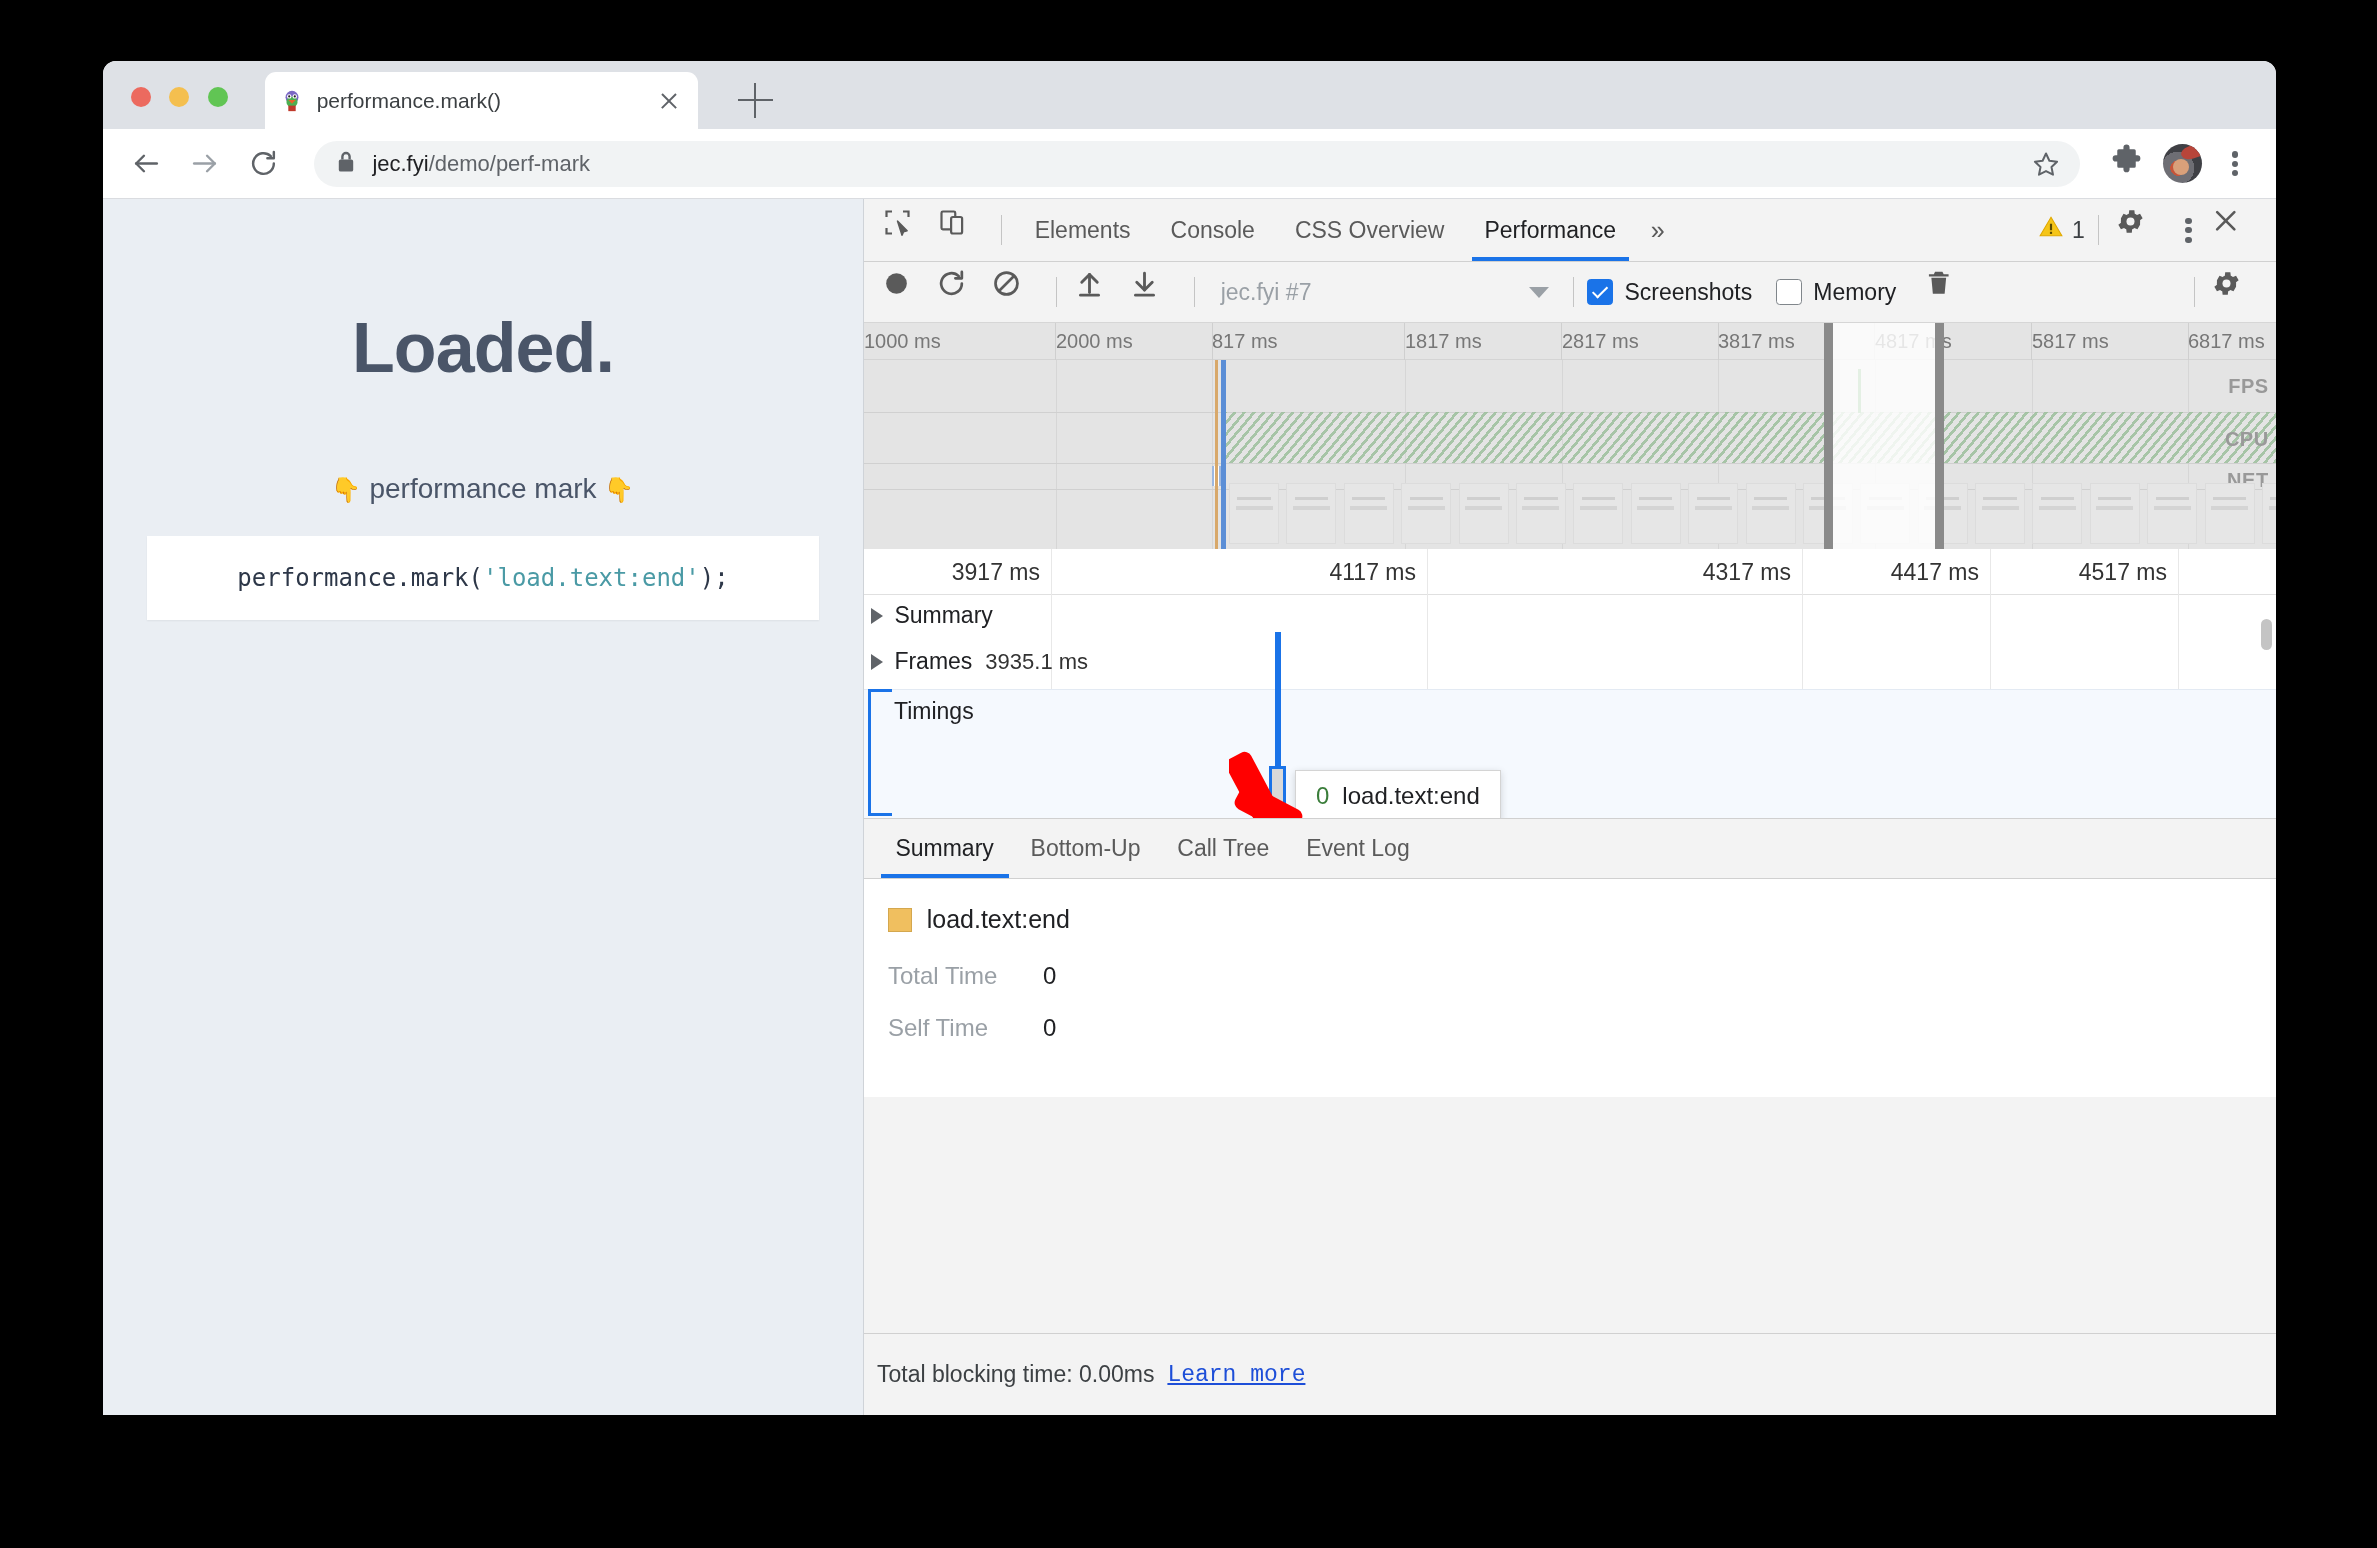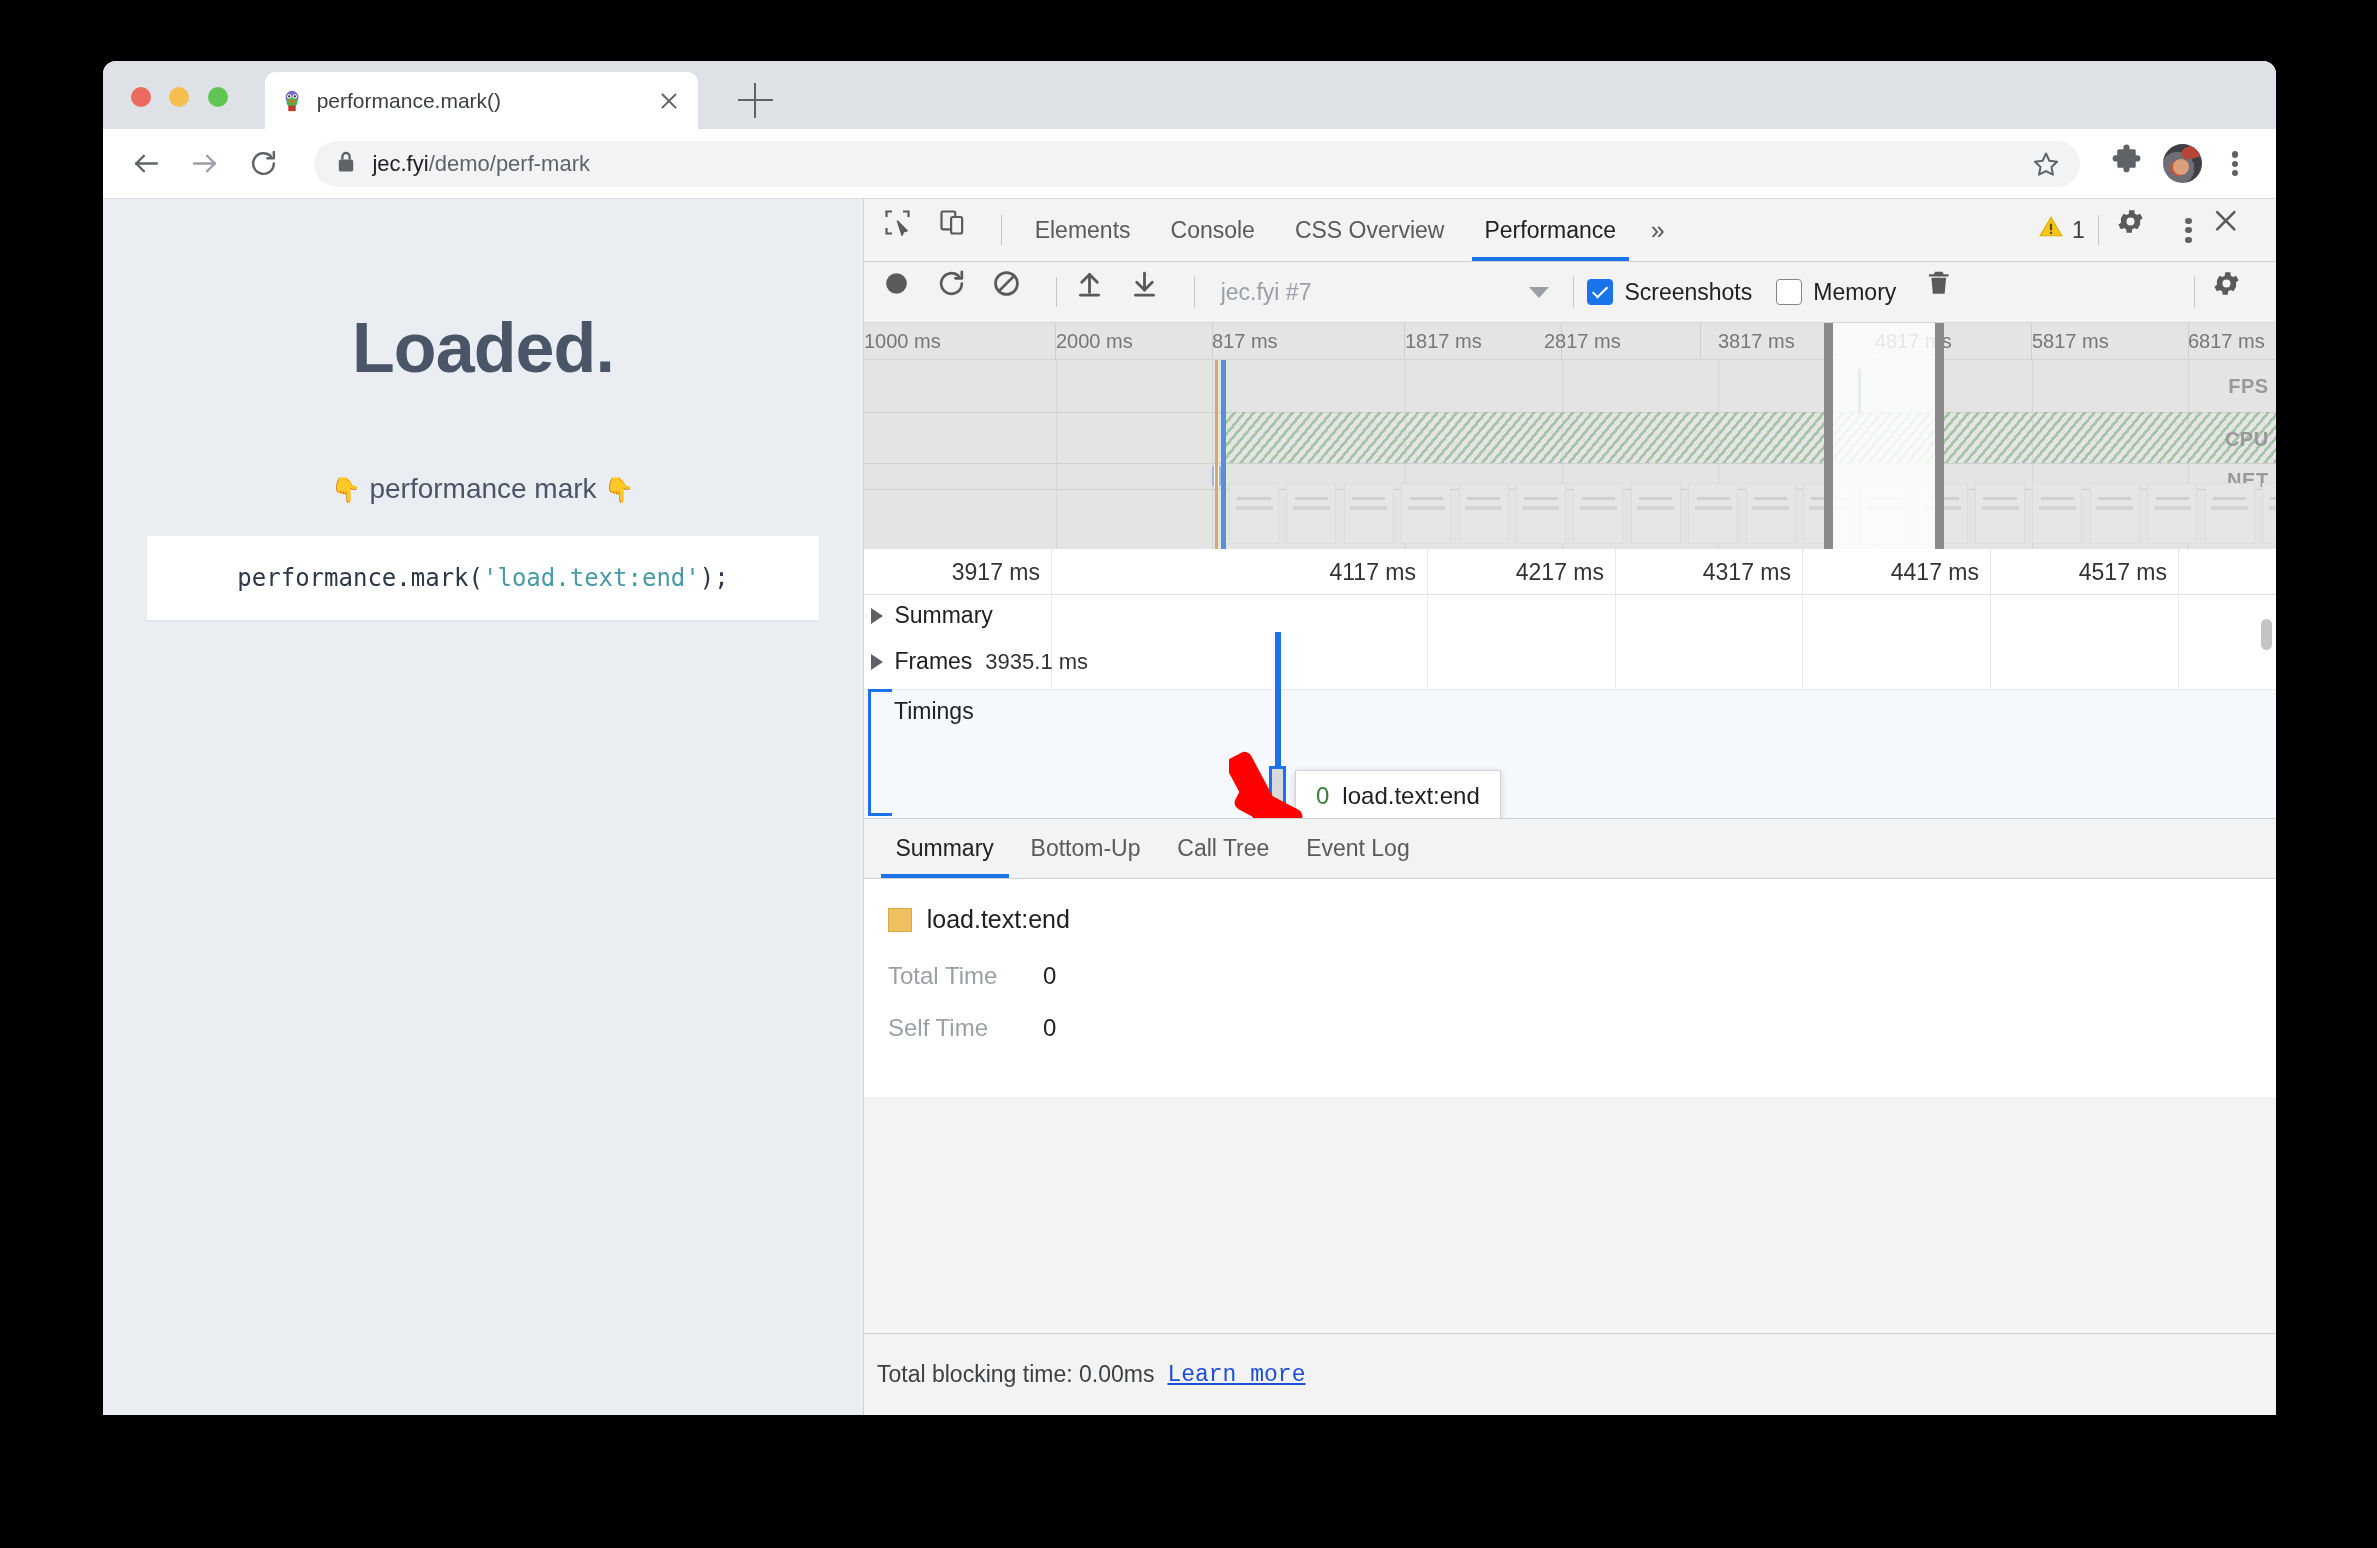--- a/index.html
+++ b/index.html
@@ -630,21 +630,21 @@
           </svg>
         </div>
       </div>
 
       <div class="overview">
         <div class="ov-ruler">
           <div class="ov-tick" style="left:0px;width:192px">1000 ms</div>
           <div class="ov-tick" style="left:192px;width:157px">2000 ms</div>
           <div class="ov-tick" style="left:348px;width:193px">817 ms</div>
           <div class="ov-tick" style="left:541px;width:157px">1817 ms</div>
-          <div class="ov-tick" style="left:680px;width:157px">2817 ms</div>
+          <div class="ov-tick" style="left:698px;width:157px">2817 ms</div>
           <div class="ov-tick" style="left:854px;width:157px">3817 ms</div>
           <div class="ov-tick" style="left:1011px;width:157px">4817 ms</div>
           <div class="ov-tick" style="left:1168px;width:157px">5817 ms</div>
           <div class="ov-tick" style="left:1324px;width:157px">6817 ms</div>
         </div>
         <div class="ov-body">
 
           <div class="ov-grid" style="left:192px"></div>
           <div class="ov-grid" style="left:348px"></div>
           <div class="ov-grid" style="left:541px"></div>
@@ -696,21 +696,20 @@
           </div>
         </div>
 
         <div class="ov-window" style="left:960px;width:120px;top:0;bottom:0"></div>
       </div>
 
       <div class="flame">
         <div class="fl-ruler">
           <div class="fl-tick" style="left:0px;width:188px">3917 ms</div>
           <div class="fl-tick" style="left:376px;width:188px">4117 ms</div>
-          <div class="fl-tick" style="left:564px;width:188px">4217 ms</div>
           <div class="fl-tick" style="left:751px;width:188px">4317 ms</div>
           <div class="fl-tick" style="left:939px;width:188px">4417 ms</div>
           <div class="fl-tick" style="left:1127px;width:188px">4517 ms</div>
           <div class="fl-tick" style="left:1315px;width:166px">4</div>
         </div>
 
         <div class="timings-band" style="top:140px;bottom:0"></div>
         <div class="timings-sel" style="left:3.7px;top:140px;bottom:1.8px;width:24px"></div>
 
         <div class="track" style="top:53px">

